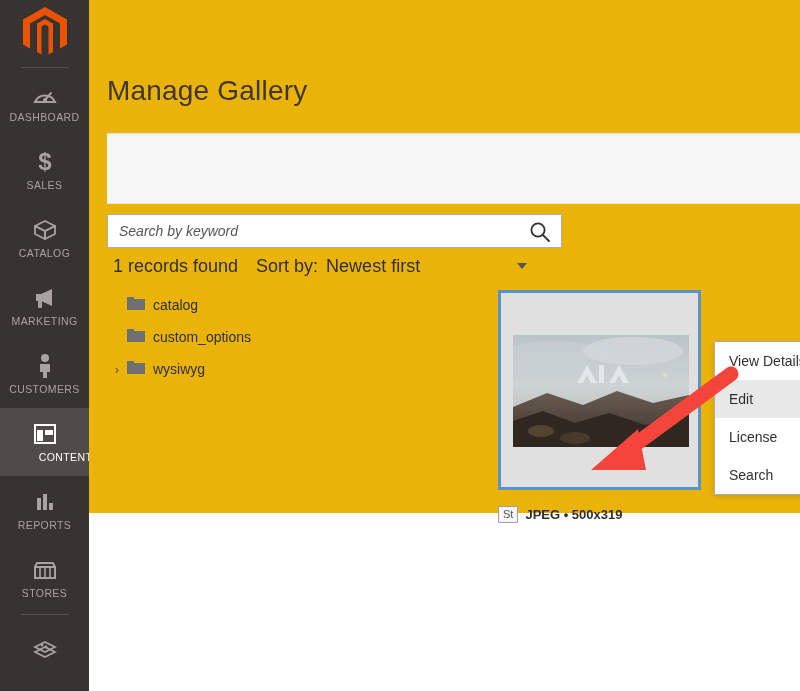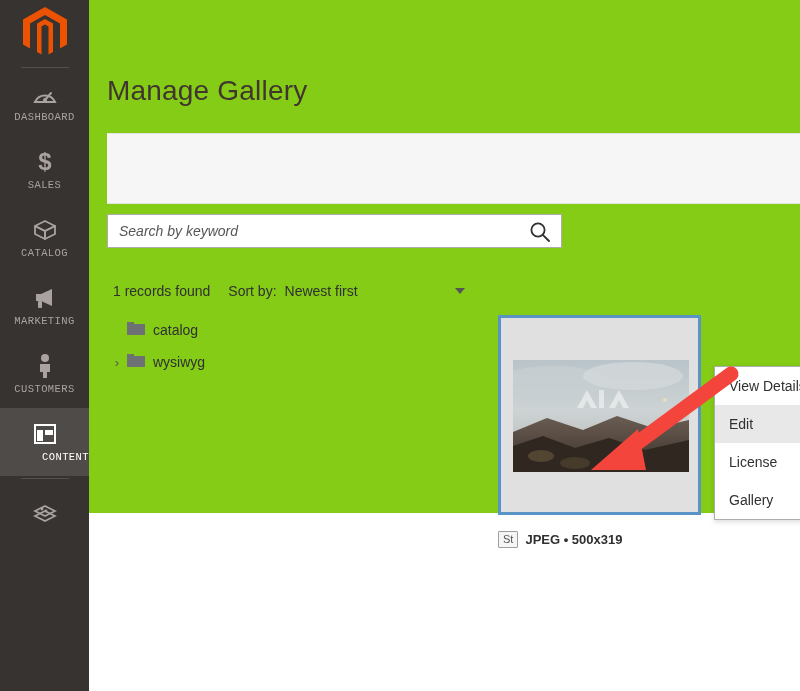--- a/index.html
+++ b/index.html
@@ -39,35 +39,34 @@
   .nav-item .nav-icon {
     display: flex; align-items: center; justify-content: center;
     height: 26px;
   }
   .nav-item .nav-label {
     font-size: 10.5px;
     letter-spacing: .4px;
     color: #a9a2a0;
     text-align: center;
     line-height: 12px;
-    font-family: Liberation Mono, monospace;
   }
   .nav-item.active { background: #4f4b48; }
   .nav-item.active .nav-label { color: #ffffff; padding-left: 42px; }
   .nav-bottom-divider {
     width: 48px; height: 1px; background: #55504c;
     margin: 2px auto 4px auto;
   }
   .nav-item.two-line { height: 62px; }
 
   
   .main {
     flex: 1 1 auto;
     height: 513px;
-    background: #84cc16;
+    background: #eab308;
     position: relative;
   }
   .page-title {
     font-size: 28px;
     font-weight: 400;
     color: #41362f;
     padding: 74px 0 0 18px;
     line-height: 34px;
     letter-spacing: .2px;
   }
@@ -104,23 +103,23 @@
     font-size: 14px;
   }
   .search-icon {
     position: absolute; right: 10px; top: 6px;
     width: 22px; height: 22px;
     cursor: pointer;
   }
 
   
   .toolbar {
-    margin: 33px 0 0 24px;
+    margin: 8px 0 0 24px;
     display: flex; align-items: center;
-    font-size: 14px; color: #303030;
+    font-size: 18px; color: #303030;
     height: 20px;
   }
   .records-found { color: #303030; margin-right: 18px; }
   .sort-label { font-weight: normal; color: #303030; margin-right: 8px; }
   .sort-value { color: #303030; }
   .sort-caret {
     margin-left: 97px;
     width: 0; height: 0;
     border-left: 5px solid transparent;
     border-right: 5px solid transparent;
@@ -298,21 +297,41 @@
       <span class="nav-icon">
         <svg width="24" height="24" viewBox="0 0 24 24">
           <rect x="2" y="3" width="20" height="18" fill="none" stroke="#ffffff" stroke-width="2"></rect>
           <rect x="4" y="8" width="6" height="11" fill="#ffffff"></rect>
           <rect x="12" y="8" width="8" height="5" fill="#ffffff"></rect>
         </svg>
       </span>
       <span class="nav-label">CONTENT</span>
     </div>
 
-
+    <div class="nav-item">
+      <span class="nav-icon">
+        <svg width="24" height="24" viewBox="0 0 24 24">
+          <rect x="4" y="8" width="4" height="12" fill="#a9a2a0"></rect>
+          <rect x="10" y="4" width="4" height="16" fill="#a9a2a0"></rect>
+          <rect x="16" y="13" width="4" height="7" fill="#a9a2a0"></rect>
+        </svg>
+      </span>
+      <span class="nav-label">REPORTS</span>
+    </div>
+
+    <div class="nav-item">
+      <span class="nav-icon">
+        <svg width="26" height="22" viewBox="0 0 26 22">
+          <path d="M3 8h20v11H3z" fill="none" stroke="#a9a2a0" stroke-width="2"></path>
+          <path d="M3 8l2-4h16l2 4" fill="none" stroke="#a9a2a0" stroke-width="2" stroke-linejoin="round"></path>
+          <path d="M8 8v11M13 8v11M18 8v11" stroke="#a9a2a0" stroke-width="1.6"></path>
+        </svg>
+      </span>
+      <span class="nav-label">STORES</span>
+    </div>
 
 
     <div class="nav-bottom-divider"></div>
 
     <div class="nav-item two-line">
       <span class="nav-icon">
         <svg width="26" height="22" viewBox="0 0 26 22">
           <polygon points="13,3 23,8 13,13 3,8" fill="none" stroke="#a9a2a0" stroke-width="1.7"></polygon>
           <polygon points="13,8 23,13 13,18 3,13" fill="none" stroke="#a9a2a0" stroke-width="1.7"></polygon>
           <circle cx="10" cy="6" r="1.4" fill="#a9a2a0"></circle>
@@ -355,20 +374,29 @@
         <div class="tree-node">
           <span class="tree-chevron empty">›</span>
           <span class="folder-icon">
             <svg width="18" height="15" viewBox="0 0 18 15">
               <path d="M0 1h7v2h11v11H0z" fill="#6e7174"></path>
             </svg>
           </span>
           <span class="tree-label">catalog</span>
         </div>
 
+        <div class="tree-node">
+          <span class="tree-chevron empty">›</span>
+          <span class="folder-icon">
+            <svg width="18" height="15" viewBox="0 0 18 15">
+              <path d="M0 1h7v2h11v11H0z" fill="#6e7174"></path>
+            </svg>
+          </span>
+          <span class="tree-label">custom_options</span>
+        </div>
 
         <div class="tree-node">
           <span class="tree-chevron">›</span>
           <span class="folder-icon">
             <svg width="18" height="15" viewBox="0 0 18 15">
               <path d="M0 1h7v2h11v11H0z" fill="#6e7174"></path>
             </svg>
           </span>
           <span class="tree-label">wysiwyg</span>
         </div>
@@ -410,21 +438,21 @@
             <div class="menu-item">
               <span>View Details</span>
             </div>
             <div class="menu-item highlight">
               <span>Edit</span>
             </div>
             <div class="menu-item">
               <span>License</span>
             </div>
             <div class="menu-item">
-              <span>Gallery</span>
+              <span>Search</span>
             </div>
           </div>
         </div>
 
         <div class="media-caption">
           <div class="caption-meta">
             <span class="source-badge">St</span>
             <span class="meta-text">JPEG • 500x319</span>
           </div>
         </div>

